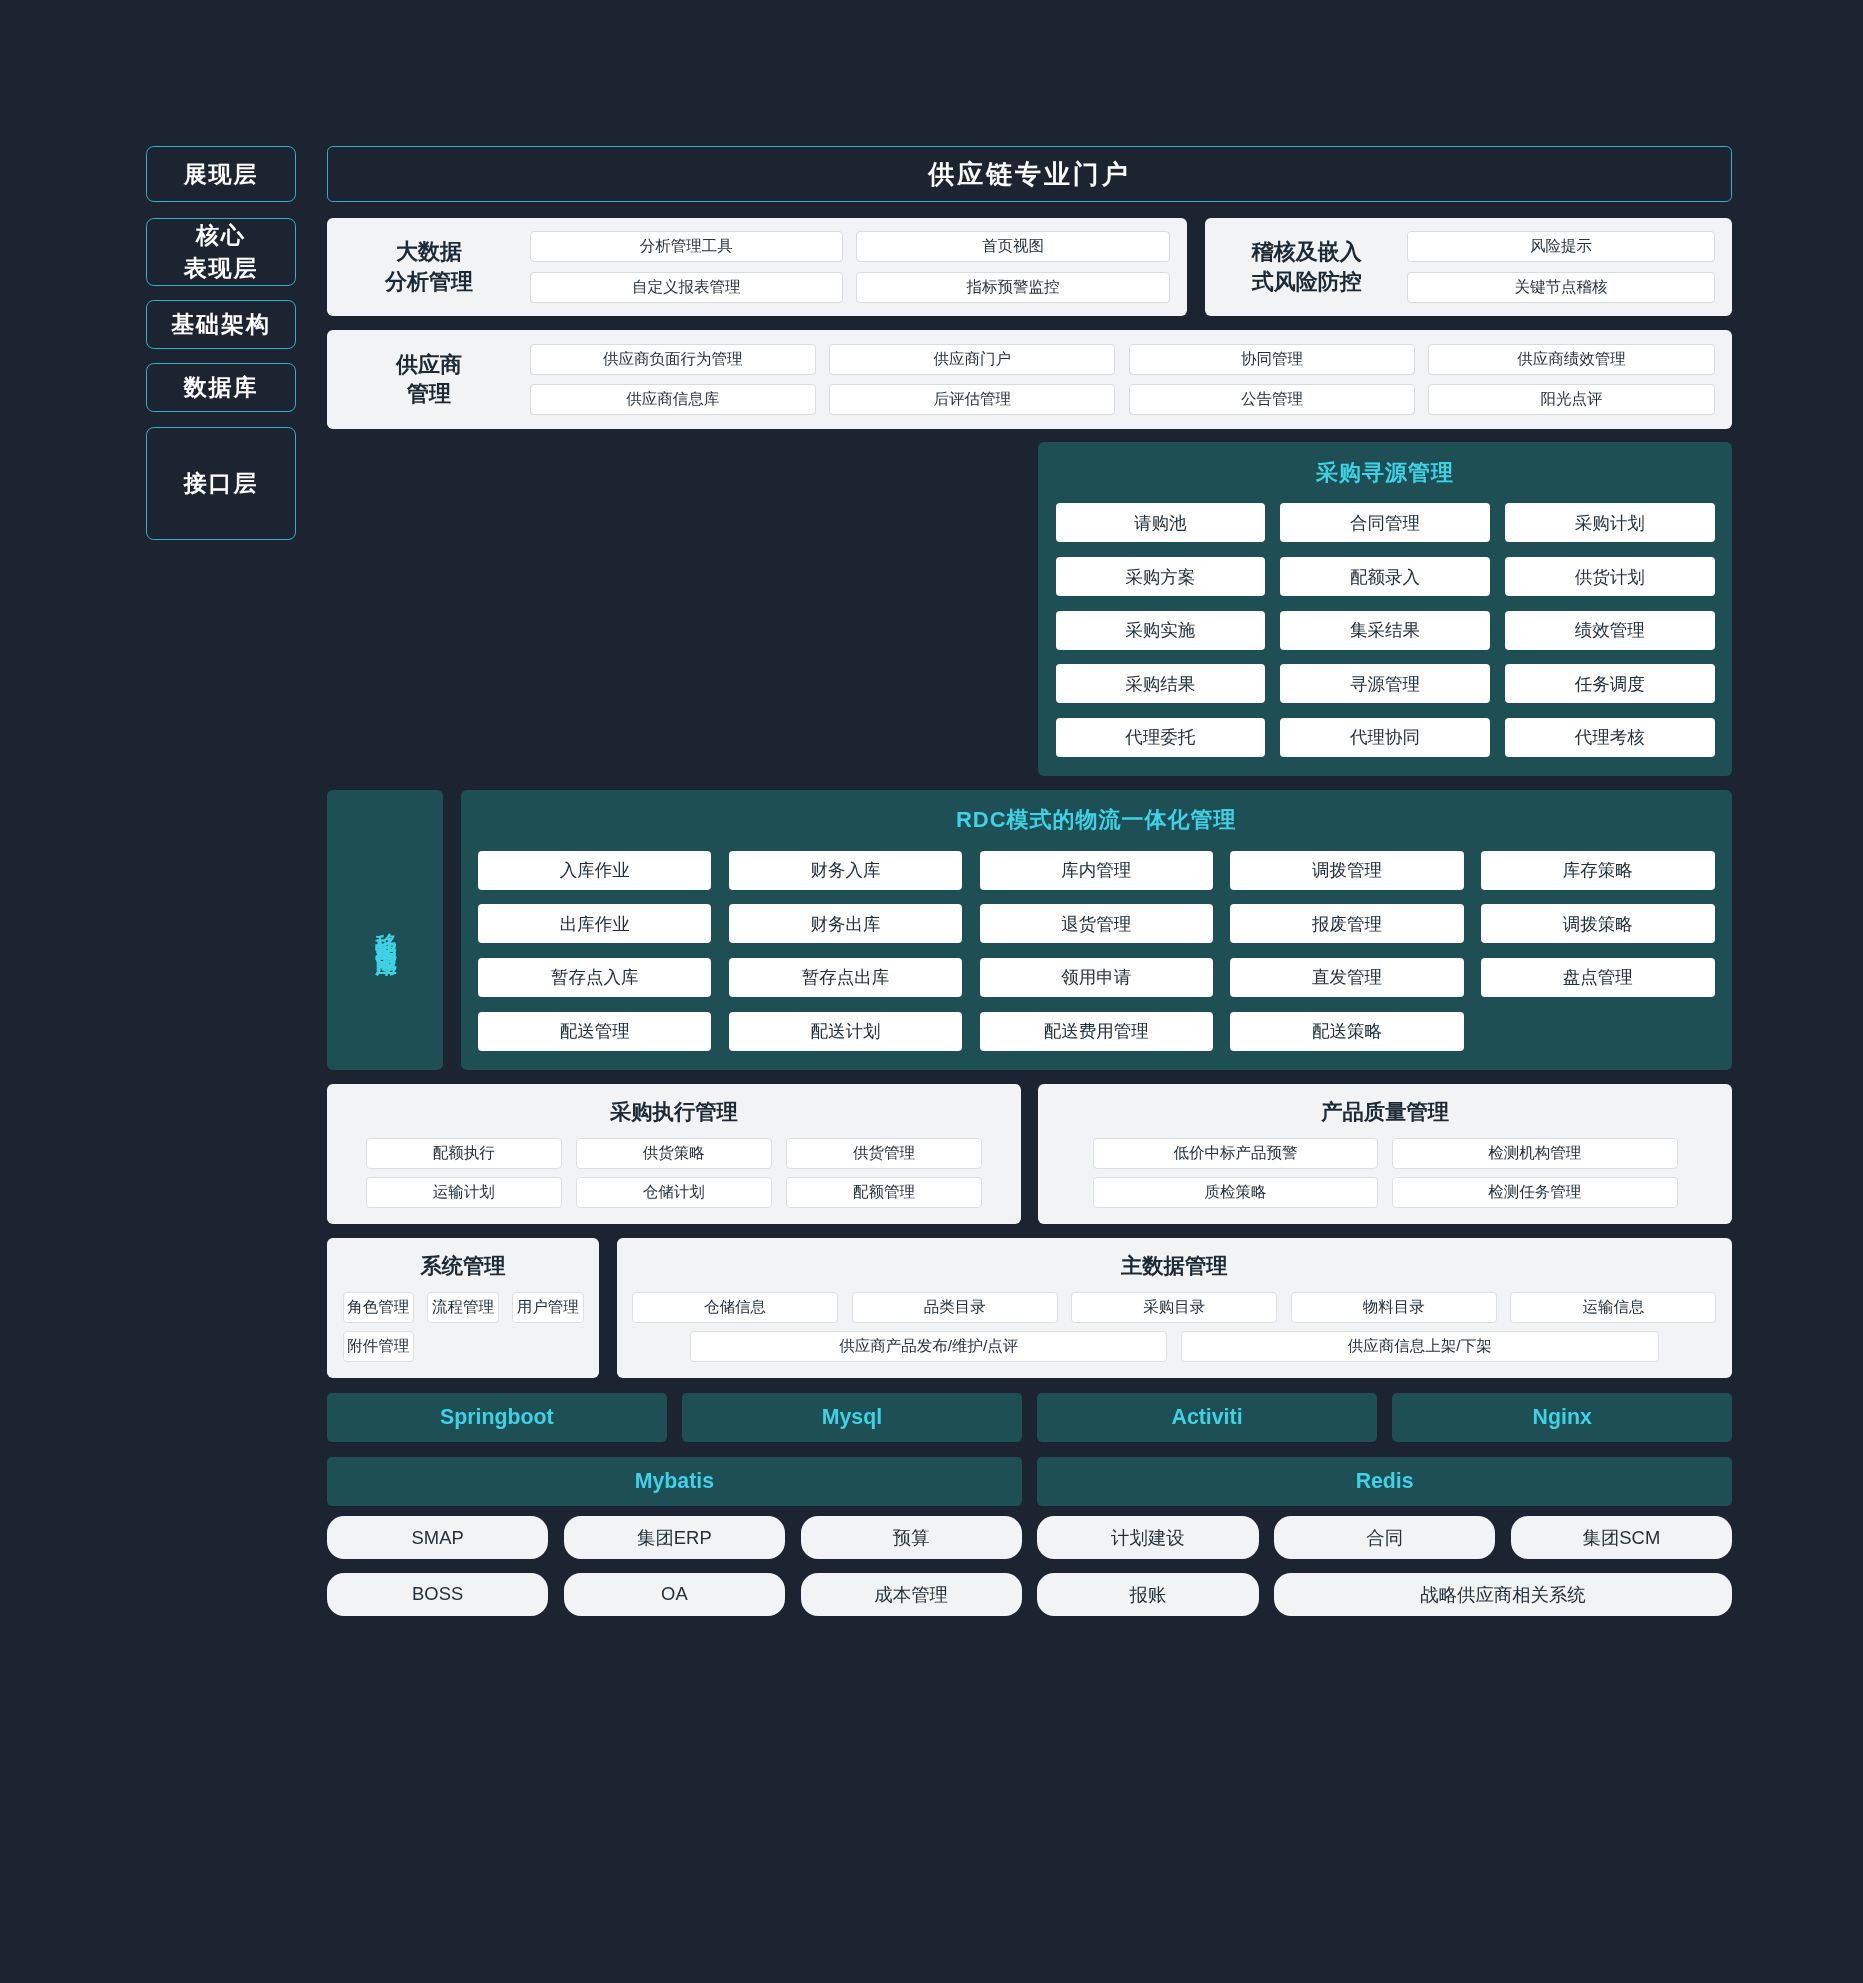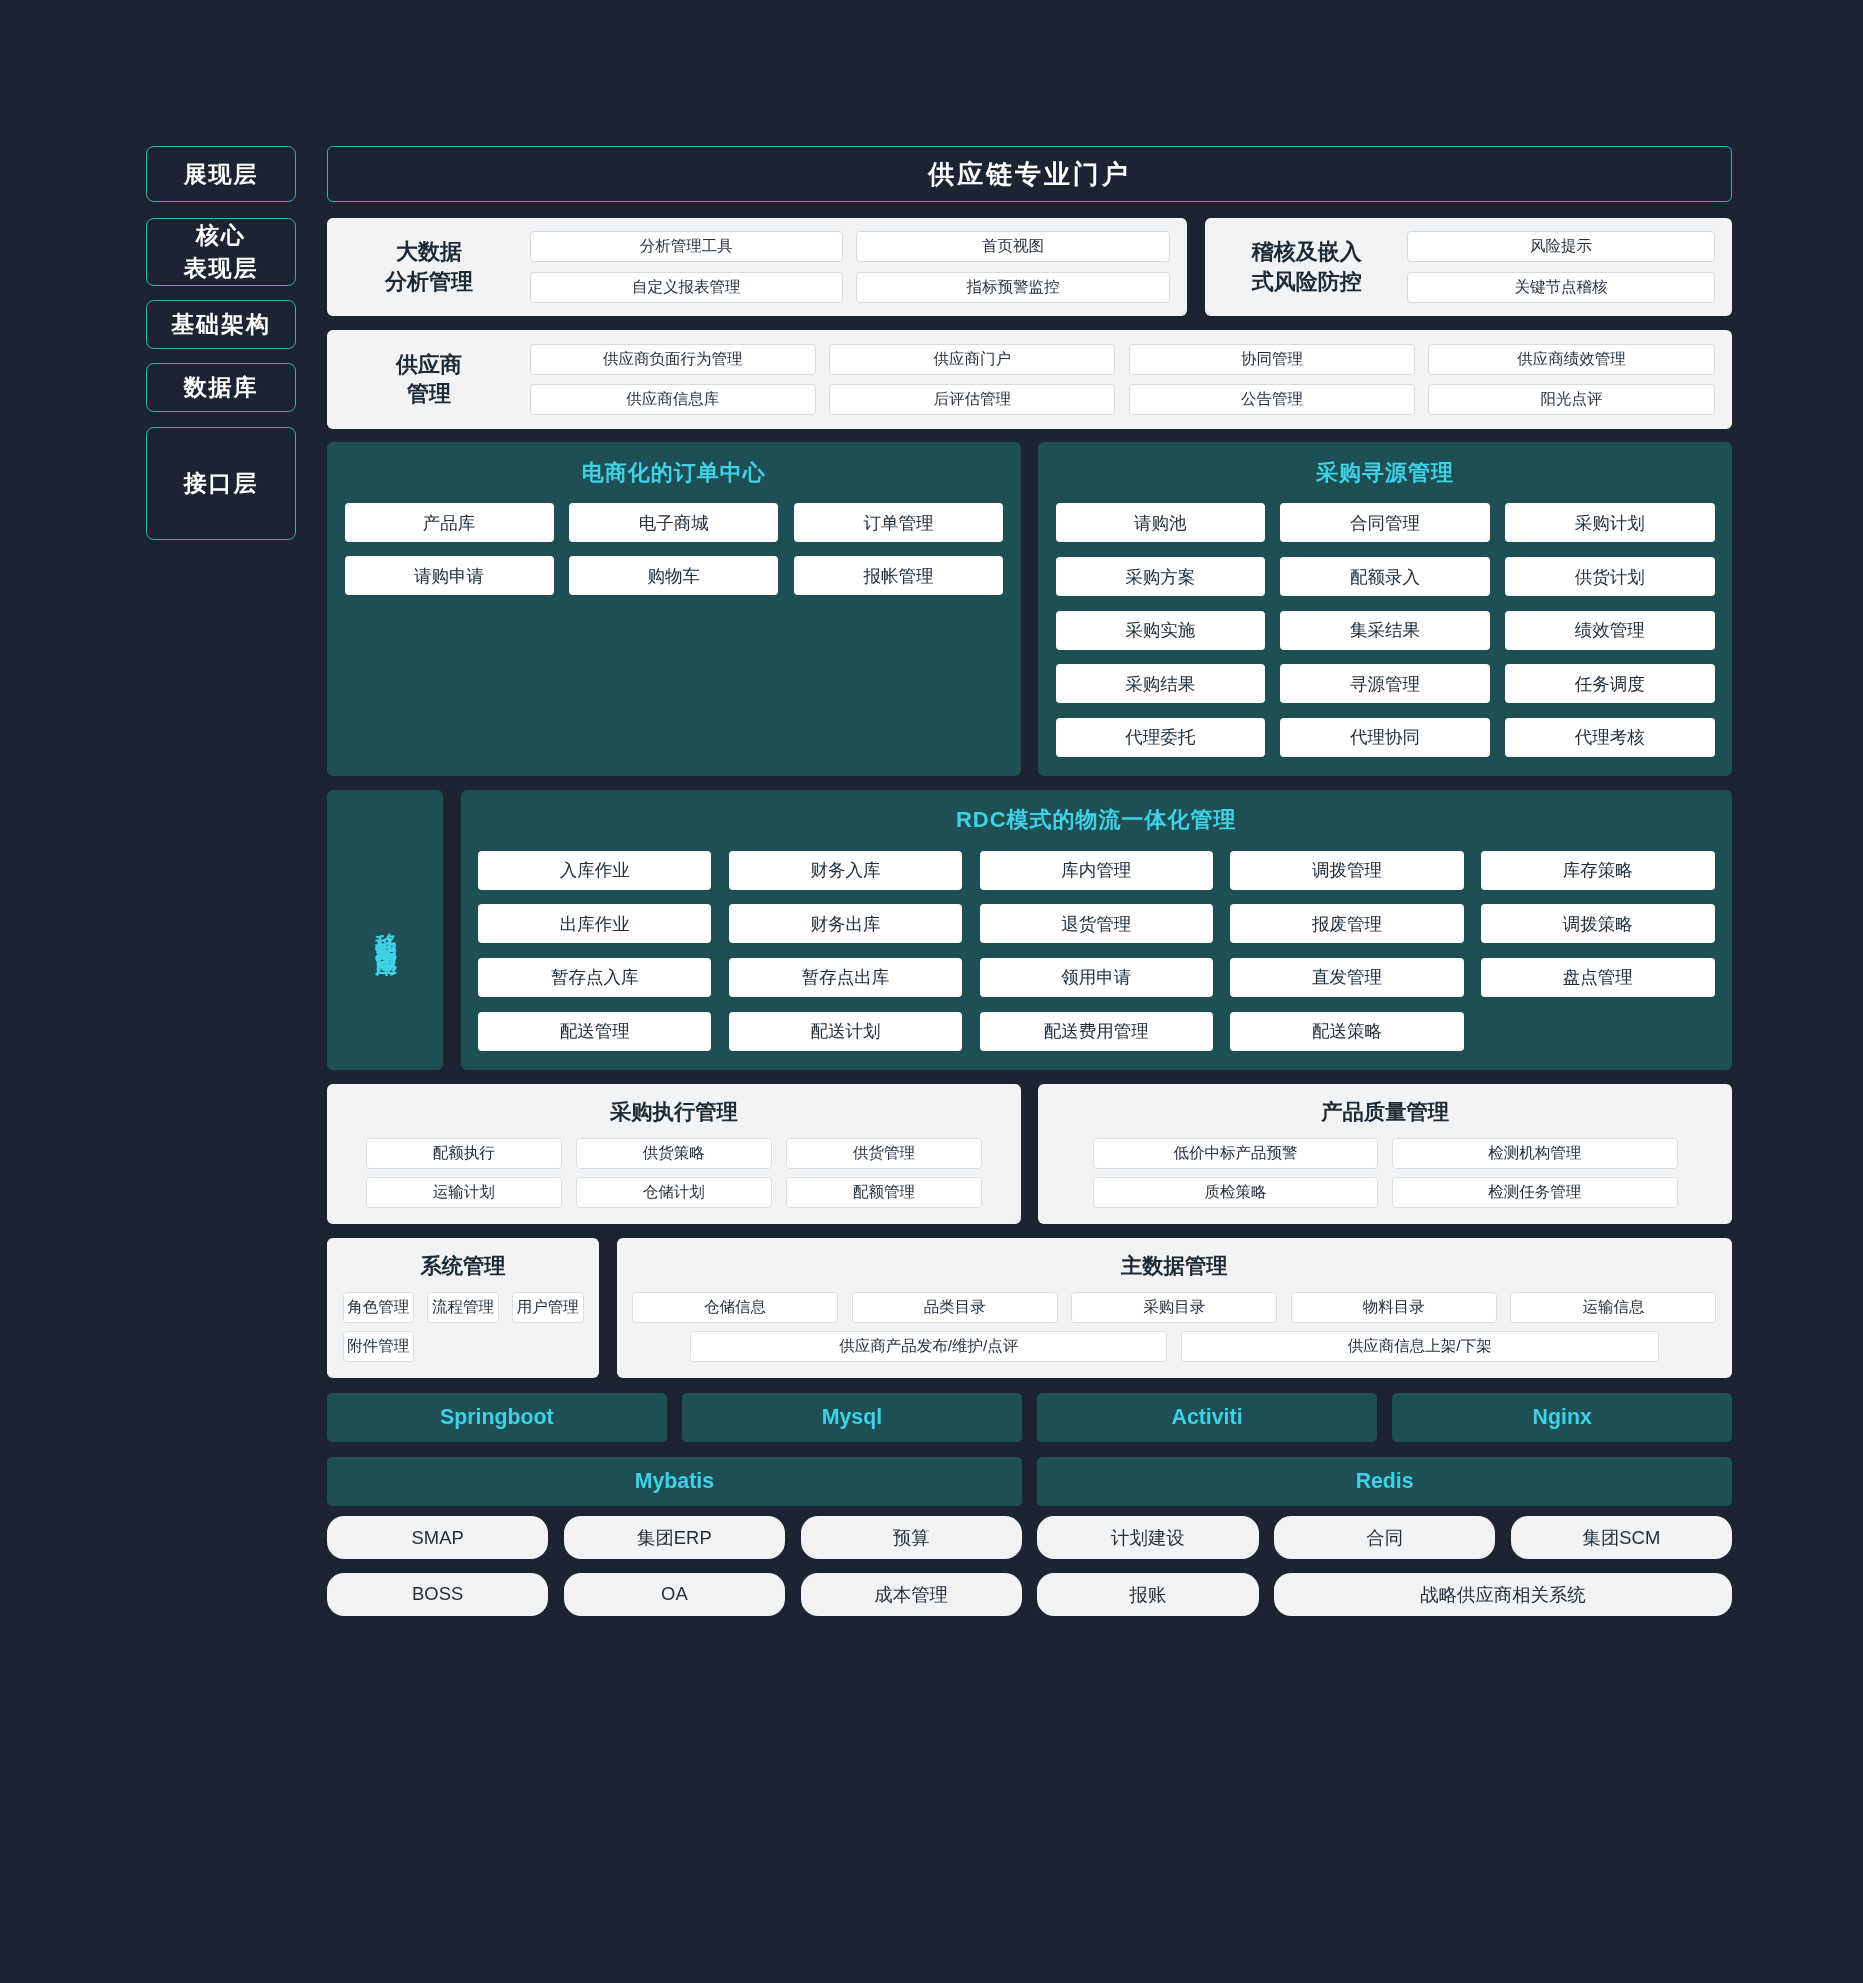--- a/index.html
+++ b/index.html
@@ -294,31 +294,20 @@
           <div class="chip">供应商绩效管理</div>
           <div class="chip">供应商信息库</div>
           <div class="chip">后评估管理</div>
           <div class="chip">公告管理</div>
           <div class="chip">阳光点评</div>
         </div>
       </div>
 
       <div class="row" style="margin-bottom:13.6px; align-items:stretch;">
         <div style="flex:1 1 50%; display:flex; flex-direction:column; gap:13.6px;">
-          <div class="panel-dark dark-section" style="flex:1;">
-            <div class="dark-title">电商化的订单中心</div>
-            <div class="tile-grid" style="grid-template-columns:repeat(3,1fr);">
-              <div class="tile">产品库</div>
-              <div class="tile">电子商城</div>
-              <div class="tile">订单管理</div>
-              <div class="tile">请购申请</div>
-              <div class="tile">购物车</div>
-              <div class="tile">报帐管理</div>
-            </div>
-          </div>
         </div>
 
         <div class="panel-dark dark-section" style="flex:1 1 50%;">
           <div class="dark-title">采购寻源管理</div>
           <div class="tile-grid" style="grid-template-columns:repeat(3,1fr); gap:14.6px 15.5px;">
             <div class="tile">请购池</div>
             <div class="tile">合同管理</div>
             <div class="tile">采购计划</div>
             <div class="tile">采购方案</div>
             <div class="tile">配额录入</div>

